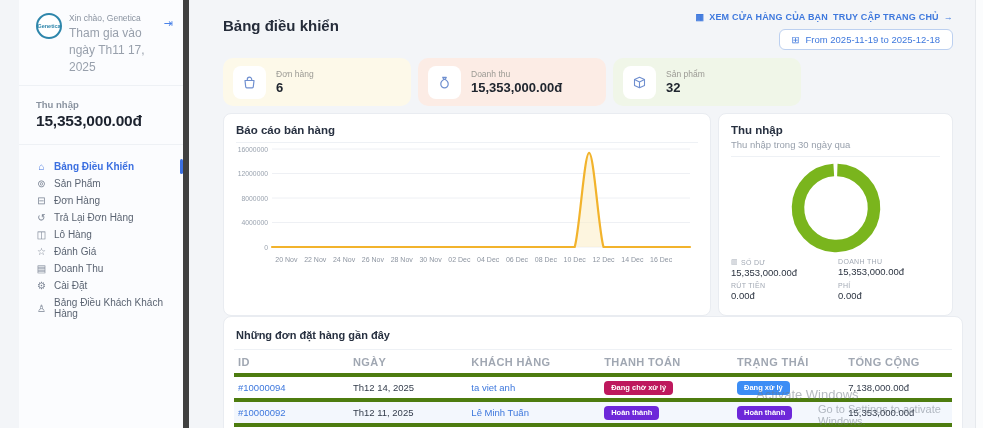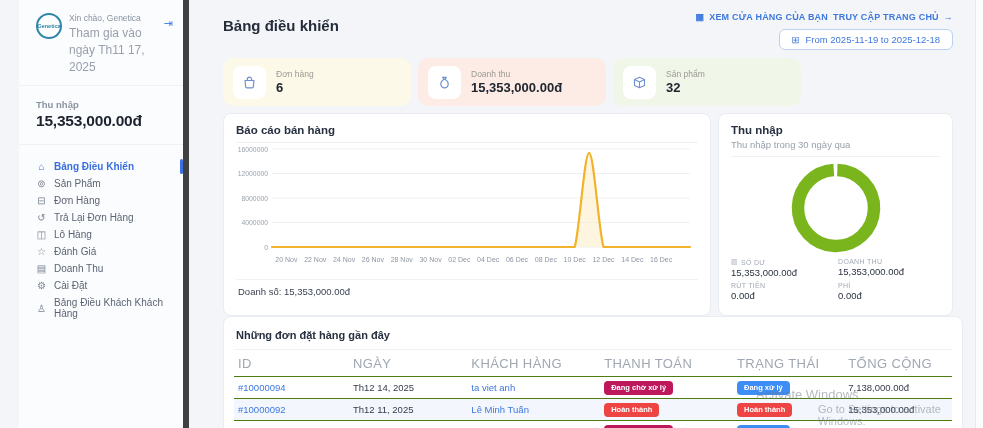--- a/index.html
+++ b/index.html
@@ -53,26 +53,26 @@
   .card-sub.gray { color:#98a0ac; cursor:default; }
   .sales-footer { border-top:1px solid #eef1f5; font-size:9.5px; color:#3a4454; padding:6px 2px; }
   .donut-wrap { display:flex; justify-content:center; padding:3px 0 1px; }
   .income-stats { display:grid; grid-template-columns:1.05fr 1fr; row-gap:4px; margin-top:1px; }
   .is-label { font-size:7px; color:#a2a9b4; letter-spacing:0.3px; display:flex; align-items:center; gap:3px; }
   .is-value { font-size:9.5px; color:#2b3340; margin-top:1px; }
 
   .orders-card { width:740px; padding:8px 10px 0; }
   .orders-title { font-size:11px; font-weight:bold; color:#273040; padding:4px 2px 8px; border-bottom:1px solid #eef1f5; }
   table { width:100%; border-collapse:collapse; }
-  th { font-size:13px; color:#a0a7b2; text-transform:uppercase; letter-spacing:0.4px; text-align:left; font-weight:normal; padding:6px 4px 5px; }
-  td { font-size:9.5px; color:#333c4b; padding:3.5px 4px; border-top:1px solid #4d7c0f; }
+  th { font-size:11px; color:#a0a7b2; text-transform:uppercase; letter-spacing:0.4px; text-align:left; font-weight:bold; padding:6px 4px 5px; }
+  td { font-size:9.5px; color:#333c4b; padding:3.5px 4px; border-top:4px solid #4d7c0f; }
   .link-cell { color:#3e78dd; cursor:pointer; }
   tr.alt { background:#f3f7fd; }
   .badge { display:inline-block; border-radius:4px; color:#fff; font-size:7.5px; font-weight:bold; padding:2.5px 7px; }
-  .b-orange { background:#be185d; } .b-blue { background:#3c8df5; } .b-green { background:#ef4444; }
+  .b-orange { background:#be185d; } .b-blue { background:#3c8df5; } .b-green { background:#6d28d9; }
 
   .scroll-strip { width:8px; flex:none; background:#fbfcfd; border-left:1px solid #e6e9ed; }
 
   .wm { position:absolute; pointer-events:none; color:rgba(110,120,132,0.5); z-index:9; }
   #wm1 { left:756px; top:387px; font-size:13px; }
   #wm2 { left:818px; top:403px; font-size:11px; }
 
   svg text { font-family:"Liberation Sans", sans-serif; }
 </style>
 </head>
@@ -219,21 +219,20 @@
             <text x="252.20689655172413" y="119" text-anchor="middle" font-size="7" fill="#8d95a1">04 Dec</text>
             <text x="281.0344827586207" y="119" text-anchor="middle" font-size="7" fill="#8d95a1">06 Dec</text>
             <text x="309.86206896551727" y="119" text-anchor="middle" font-size="7" fill="#8d95a1">08 Dec</text>
             <text x="338.6896551724138" y="119" text-anchor="middle" font-size="7" fill="#8d95a1">10 Dec</text>
             <text x="367.51724137931035" y="119" text-anchor="middle" font-size="7" fill="#8d95a1">12 Dec</text>
             <text x="396.3448275862069" y="119" text-anchor="middle" font-size="7" fill="#8d95a1">14 Dec</text>
             <text x="425.17241379310343" y="119" text-anchor="middle" font-size="7" fill="#8d95a1">16 Dec</text>
             <path d="M36,104 C38.40229885057471,104 45.60919540229885,104 50.41379310344828,104 C55.2183908045977,104 60.02298850574713,104 64.82758620689656,104 C69.63218390804597,104 74.4367816091954,104 79.24137931034483,104 C84.04597701149424,104 88.85057471264369,104 93.65517241379311,104 C98.45977011494253,104 103.26436781609196,104 108.06896551724138,104 C112.8735632183908,104 117.67816091954023,104 122.48275862068965,104 C127.28735632183907,104 132.09195402298852,104 136.89655172413794,104 C141.70114942528735,104 146.5057471264368,104 151.31034482758622,104 C156.11494252873564,104 160.91954022988506,104 165.72413793103448,104 C170.5287356321839,104 175.33333333333334,104 180.13793103448276,104 C184.94252873563218,104 189.74712643678163,104 194.55172413793105,104 C199.35632183908046,104 204.16091954022988,104 208.9655172413793,104 C213.77011494252872,104 218.57471264367817,104 223.3793103448276,104 C228.183908045977,104 232.98850574712645,104 237.79310344827587,104 C242.5977011494253,104 247.4022988505747,104 252.20689655172413,104 C257.01149425287355,104 261.816091954023,104 266.62068965517244,104 C271.42528735632186,104 276.2298850574713,104 281.0344827586207,104 C285.8390804597701,104 290.64367816091954,104 295.44827586206895,104 C300.2528735632184,104 305.05747126436785,104 309.86206896551727,104 C314.6666666666667,104 319.4712643678161,104 324.2758620689655,104 C329.08045977011494,104 333.88505747126436,104 338.6896551724138,104 C343.4942528735632,88.32714583333333 348.2988505747127,9.962874999999997 353.1034482758621,9.962874999999997 C357.9080459770115,9.962874999999997 362.71264367816093,88.32714583333333 367.51724137931035,104 C372.32183908045977,104 377.1264367816092,104 381.9310344827586,104 C386.735632183908,104 391.5402298850575,104 396.3448275862069,104 C401.14942528735634,104 405.95402298850576,104 410.7586206896552,104 C415.5632183908046,104 420.367816091954,104 425.17241379310343,104 C429.97701149425285,104 434.7816091954023,104 439.58620689655174,104 C444.39080459770116,104 451.5977011494253,104 454,104 L454,104 L36,104 Z" fill="#fbeec9" fill-opacity="0.6" stroke="none"></path>
             <path d="M36,104 C38.40229885057471,104 45.60919540229885,104 50.41379310344828,104 C55.2183908045977,104 60.02298850574713,104 64.82758620689656,104 C69.63218390804597,104 74.4367816091954,104 79.24137931034483,104 C84.04597701149424,104 88.85057471264369,104 93.65517241379311,104 C98.45977011494253,104 103.26436781609196,104 108.06896551724138,104 C112.8735632183908,104 117.67816091954023,104 122.48275862068965,104 C127.28735632183907,104 132.09195402298852,104 136.89655172413794,104 C141.70114942528735,104 146.5057471264368,104 151.31034482758622,104 C156.11494252873564,104 160.91954022988506,104 165.72413793103448,104 C170.5287356321839,104 175.33333333333334,104 180.13793103448276,104 C184.94252873563218,104 189.74712643678163,104 194.55172413793105,104 C199.35632183908046,104 204.16091954022988,104 208.9655172413793,104 C213.77011494252872,104 218.57471264367817,104 223.3793103448276,104 C228.183908045977,104 232.98850574712645,104 237.79310344827587,104 C242.5977011494253,104 247.4022988505747,104 252.20689655172413,104 C257.01149425287355,104 261.816091954023,104 266.62068965517244,104 C271.42528735632186,104 276.2298850574713,104 281.0344827586207,104 C285.8390804597701,104 290.64367816091954,104 295.44827586206895,104 C300.2528735632184,104 305.05747126436785,104 309.86206896551727,104 C314.6666666666667,104 319.4712643678161,104 324.2758620689655,104 C329.08045977011494,104 333.88505747126436,104 338.6896551724138,104 C343.4942528735632,88.32714583333333 348.2988505747127,9.962874999999997 353.1034482758621,9.962874999999997 C357.9080459770115,9.962874999999997 362.71264367816093,88.32714583333333 367.51724137931035,104 C372.32183908045977,104 377.1264367816092,104 381.9310344827586,104 C386.735632183908,104 391.5402298850575,104 396.3448275862069,104 C401.14942528735634,104 405.95402298850576,104 410.7586206896552,104 C415.5632183908046,104 420.367816091954,104 425.17241379310343,104 C429.97701149425285,104 434.7816091954023,104 439.58620689655174,104 C444.39080459770116,104 451.5977011494253,104 454,104" fill="none" stroke="#f2b32c" stroke-width="2.2" stroke-linecap="round"></path>
           </svg>
-        <div class="sales-footer">Doanh số: 15,353,000.00đ</div>
       </section>
 
       <section class="card income-card">
         <div class="card-head">
           <div class="card-title">Thu nhập</div>
           <div class="card-sub gray">Thu nhập trong 30 ngày qua</div>
         </div>
         <div class="donut-wrap">
           <svg id="income-donut" width="96" height="96" viewBox="0 0 96 96">
               <circle cx="48" cy="48" r="38" fill="none" stroke="#7ab51d" stroke-width="12.5" stroke-dasharray="234.76104167282426 4" transform="rotate(-88 48 48)"></circle>

